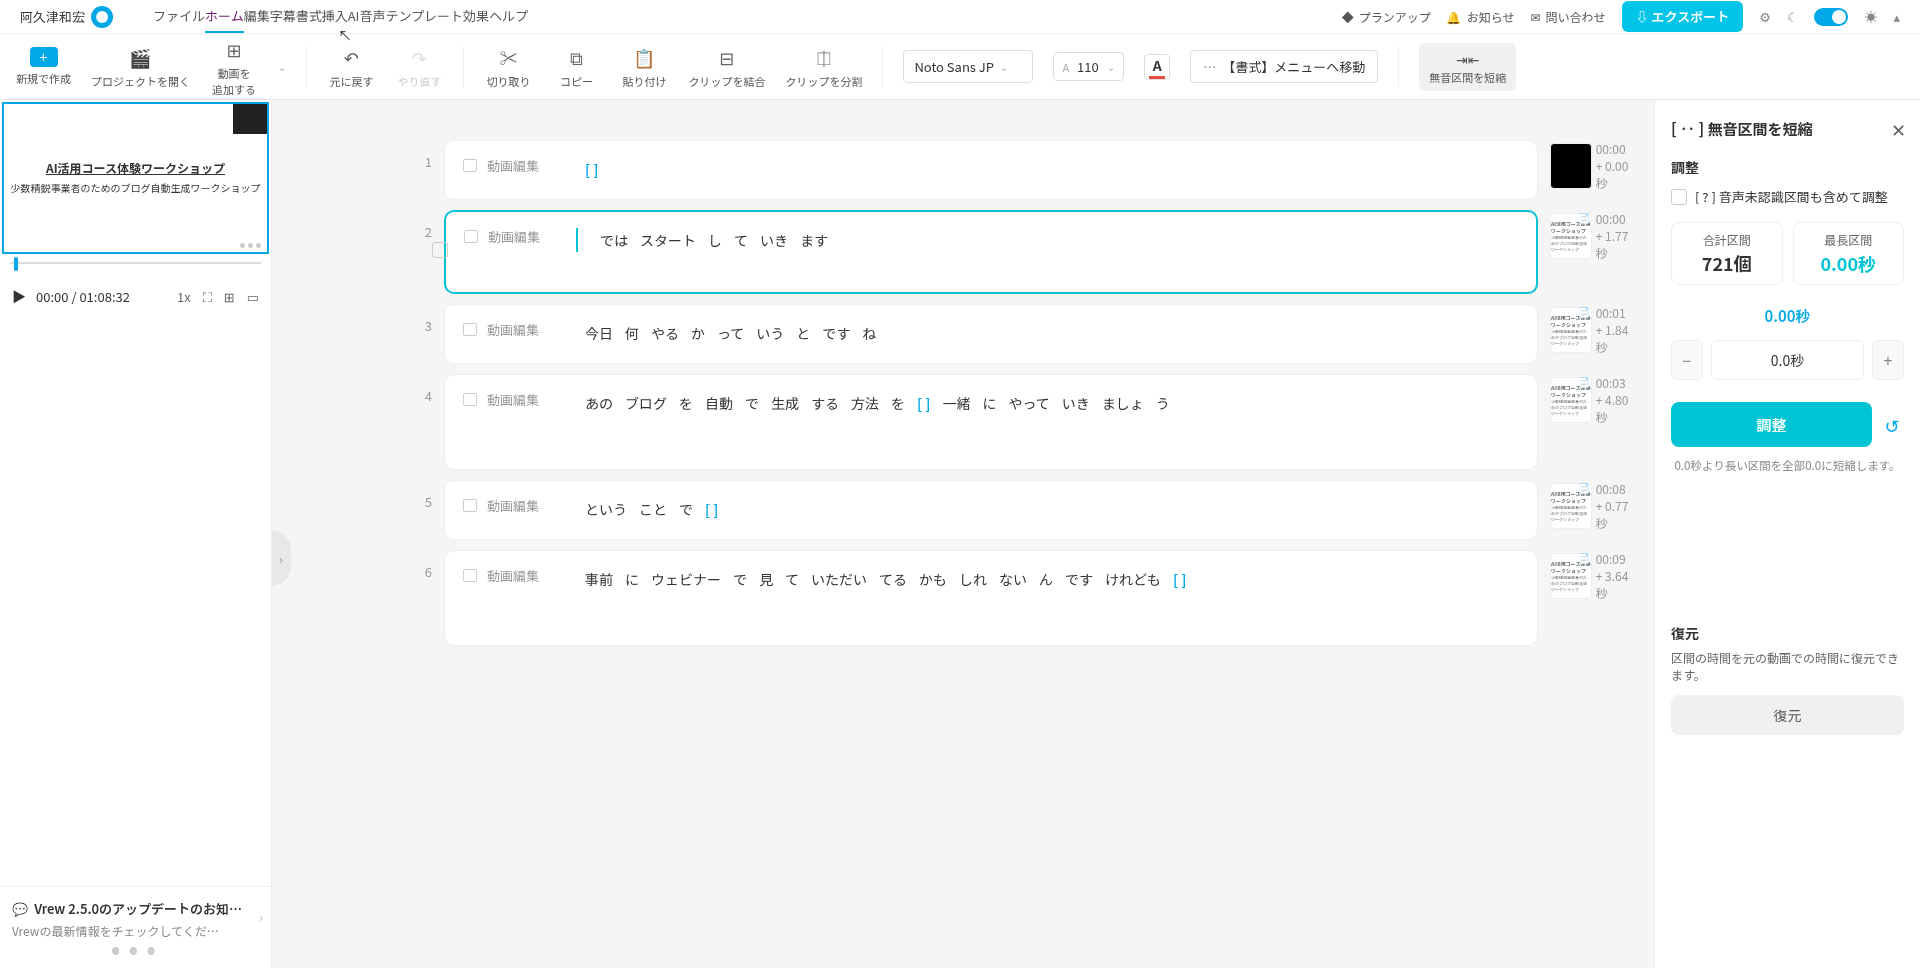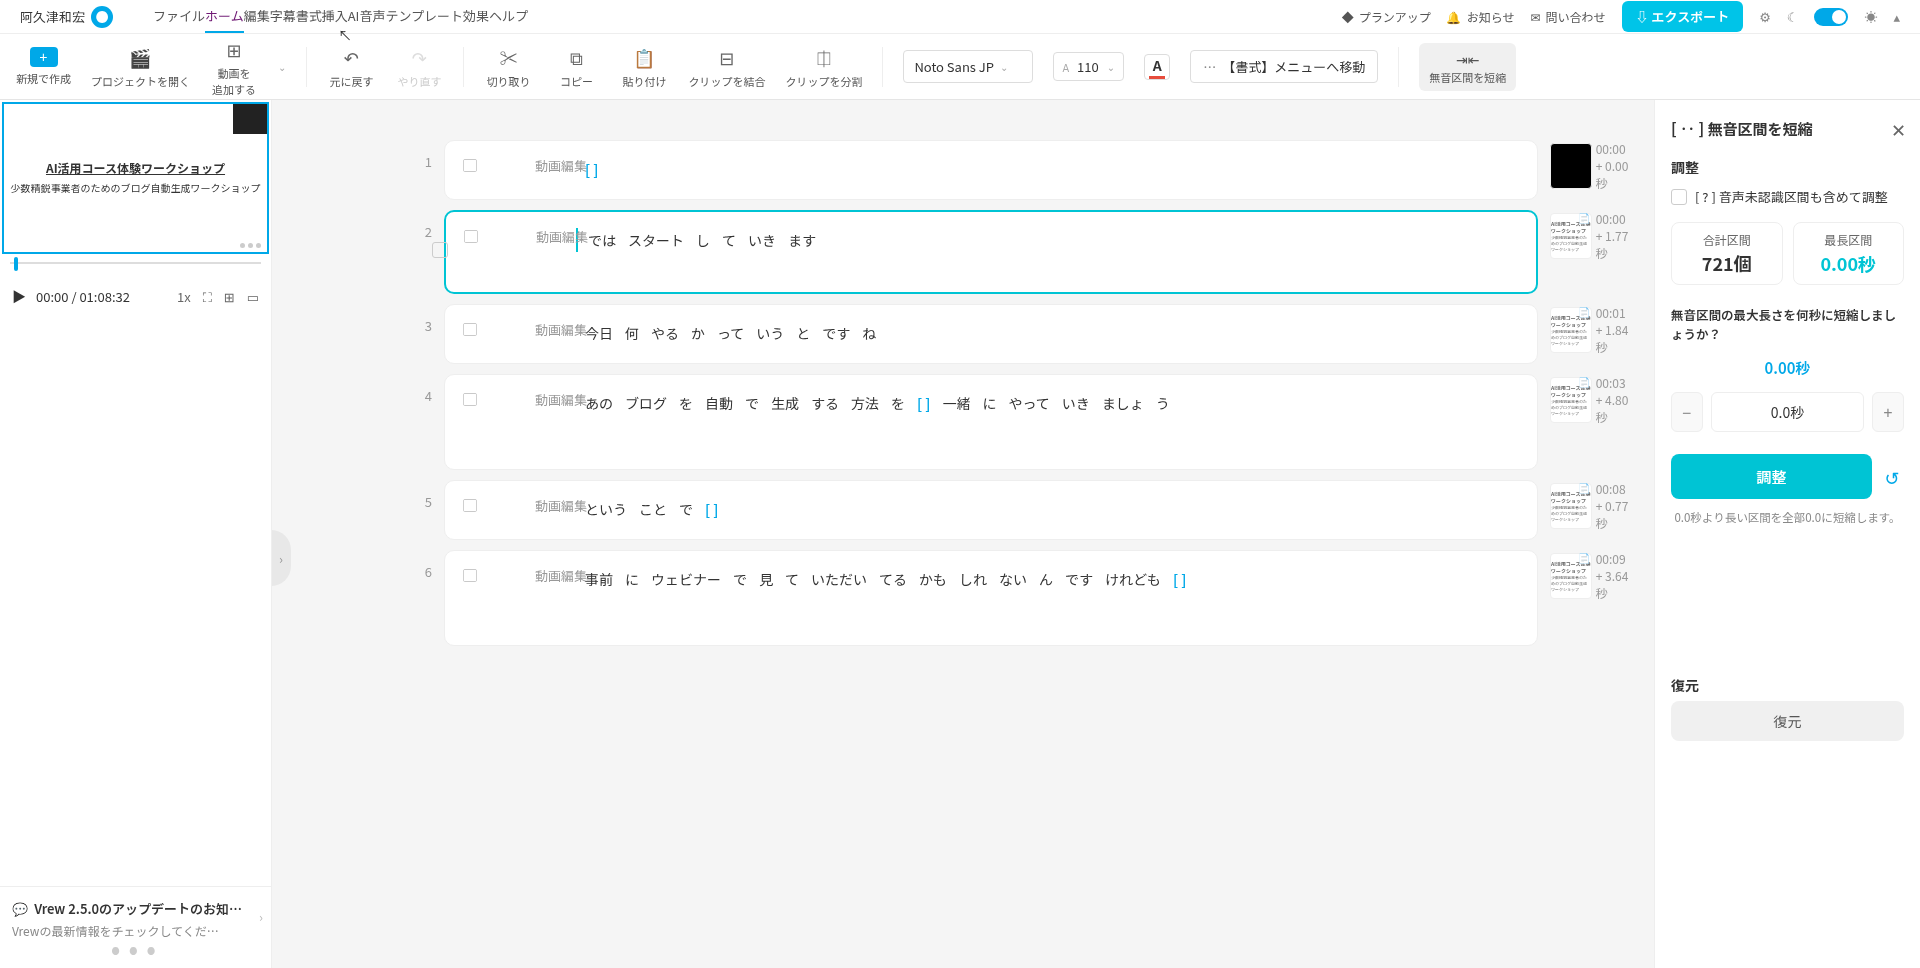--- a/index.html
+++ b/index.html
@@ -56,26 +56,26 @@
 
 .center { flex: 1; overflow-y: auto; padding: 40px 20px 20px 140px; position: relative; }
 .expand-handle { position: absolute; left: -1px; top: 430px; width: 20px; height: 56px; background: #e8e8e8; border-radius: 0 28px 28px 0; display: flex; align-items: center; justify-content: center; color: #999; }
 
 .clip-row { display: flex; gap: 12px; margin-bottom: 10px; align-items: flex-start; }
 .clip-num { width: 20px; text-align: right; color: #999; font-size: 13px; padding-top: 12px; }
 .clip-card { flex: 1; background: #fff; border: 1px solid #eee; border-radius: 10px; padding: 14px 18px; min-height: 60px; }
 .clip-card.selected { border: 2px solid #00c4d4; }
 .clip-header { display: flex; align-items: center; gap: 10px; margin-bottom: 4px; }
 .clip-icon { color: #999; font-size: 14px; }
-.clip-label { color: #999; font-size: 13px; margin-left: 48px; }
+.clip-label { color: #999; font-size: 13px; }
 .clip-words { margin-left: 120px; margin-top: -22px; display: flex; flex-wrap: wrap; gap: 8px; font-size: 14px; color: #333; }
 .word { padding: 2px 2px; }
 .word.bracket { color: #00a8e8; font-weight: 600; }
 .clip-card.selected .clip-words-wrap { border-left: 2px solid #00c4d4; padding-left: 8px; margin-left: 112px; }
-.clip-card.selected .clip-words { margin-left: 0; }
+.clip-card.selected .clip-words { margin-left: 12px; }
 .clip-checkbox { position: absolute; margin-left: -32px; margin-top: 16px; width: 16px; height: 16px; border: 1px solid #ccc; border-radius: 3px; }
 .thumb-col { width: 84px; display: flex; flex-direction: row; align-items: center; gap: 4px; }
 .thumb { width: 82px; height: 46px; background: #fff; border: 1px solid #eee; border-radius: 4px; display: flex; flex-direction: column; align-items: center; justify-content: center; font-size: 5px; color: #666; position: relative; }
 .thumb.black { background: #000; }
 .thumb .dog-ear { position: absolute; top: -4px; right: 0; font-size: 10px; }
 .thumb-line1 { font-weight: bold; font-size: 5px; }
 .thumb-line2 { font-size: 4px; }
 .time-text { font-size: 12px; color: #999; }
 
 
@@ -430,28 +430,28 @@
     <div class="stats-row">
       <div class="stat-box">
         <div class="stat-label">合計区間</div>
         <div class="stat-value">721個</div>
       </div>
       <div class="stat-box">
         <div class="stat-label">最長区間</div>
         <div class="stat-value teal">0.00秒</div>
       </div>
     </div>
-    <div class="rp-question">無音区間の最大長さを何秒に短縮しましょうか？</div>
     <div class="rp-value-display">0.00秒</div>
     <div class="rp-stepper">
       <div class="step-btn">−</div>
       <div class="step-input" style="display:flex;align-items:center;justify-content:center">0.0秒</div>
       <div class="step-btn">+</div>
     </div>
     <div class="adjust-row">
       <div class="adjust-btn">調整</div>
       <div class="reset-icon">↺</div>
     </div>
     <div class="rp-note">0.0秒より長い区間を全部0.0に短縮します。</div>
     <div class="restore-title">復元</div>
+    <div class="restore-desc">区間の時間を元の動画での時間に復元できます。</div>
     <div class="restore-btn">復元</div>
   </div>
 </div>
 
 </body></html>

